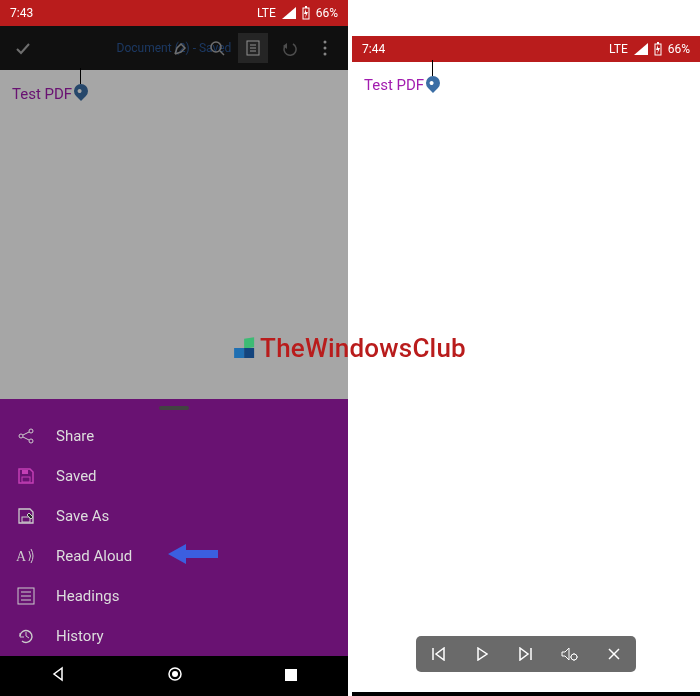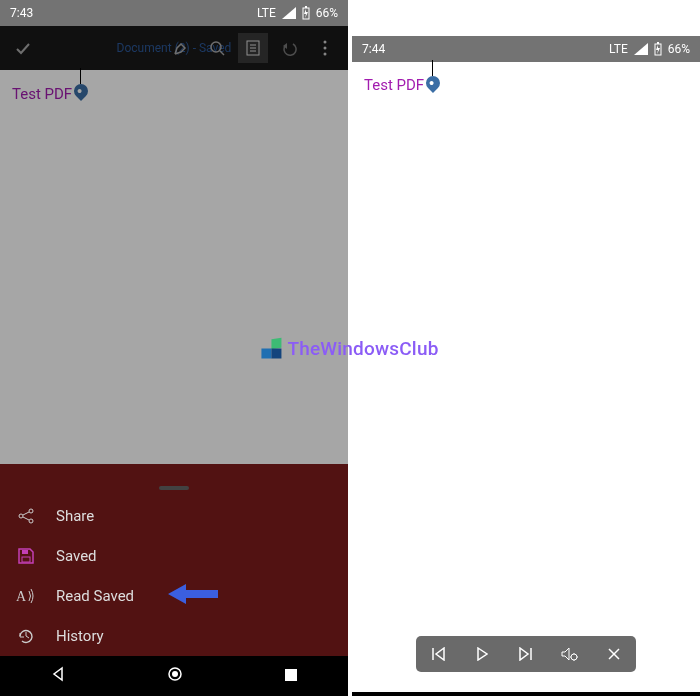--- a/index.html
+++ b/index.html
@@ -18,21 +18,21 @@
     height: 696px;
     display: flex;
     flex-direction: column;
   }
   .left-phone { left: 0; }
   .right-phone { right: 0; margin-top: 36px; }
 
   
   .status-bar {
     height: 26px;
-    background: #737373;
+    background: #b91c1c;
     color: #fff;
     font-size: 12px;
     display: flex;
     align-items: center;
     justify-content: space-between;
     padding: 0 10px;
   }
   .status-right { display: flex; align-items: center; gap: 6px; }
   .status-right svg { vertical-align: middle; }
 
@@ -112,23 +112,23 @@
     content:"";
     position:absolute;
     left:4px; top:4px;
     width:4px; height:4px;
     background:#fff;
     border-radius:50%;
   }
 
   
   .sheet {
-    background:#7f1d1d;
+    background:#a21caf;
     color:#fff;
-    padding-top:22px;
+    padding-top:7px;
   }
   .sheet-handle{
     width:30px; height:4px;
     background:#666;
     border-radius:2px;
     margin:0 auto 6px;
   }
   .sheet-item{
     display:flex;
     align-items:center;
@@ -187,22 +187,22 @@
   .play-toolbar .pbtn{ display:flex; align-items:center; justify-content:center; width:30px; height:30px;}
 
   
   .watermark{
     position:absolute;
     left:50%; top:348px;
     transform:translate(-50%,-50%);
     display:flex;
     align-items:center;
     gap:6px;
-    color:#8b5cf6;
-    font-size:19px;
+    color:#b91c1c;
+    font-size:26px;
     font-weight:500;
     z-index:50;
     pointer-events:none;
     letter-spacing:0.2px;
   }
   .wm-logo{
     width:20px; height:20px;
     position:relative;
   }
   .wm-logo .sq1{position:absolute;left:0;top:10px;width:10px;height:10px;background:#1f6fb2;}
@@ -298,37 +298,58 @@
         <span class="mi">
           <svg width="18" height="18">
               <path d="M2 2 h11 l3 3 v11 h-14 z" fill="none" stroke="#c33fb5" stroke-width="1.5"></path>
               <rect x="5" y="10" width="8" height="5" fill="none" stroke="#c33fb5"></rect>
               <rect x="5" y="3" width="6" height="4" fill="#c33fb5"></rect>
             </svg>
         </span>
         <span>Saved</span>
       </div>
 
+      <div class="sheet-item">
+        <span class="mi">
+          <svg width="18" height="18">
+              <path d="M2 2 h11 l3 3 v11 h-14 z" fill="none" stroke="#ccc" stroke-width="1.3"></path>
+              <rect x="5" y="10" width="8" height="5" fill="none" stroke="#ccc"></rect>
+              <path d="M12 6 l4 4 l-2 2 l-4 -4 z" fill="#222" stroke="#ccc"></path>
+            </svg>
+        </span>
+        <span>Save As</span>
+      </div>
 
       <div class="sheet-item">
         <span class="mi">
           <svg width="20" height="18">
               <text x="0" y="14" font-size="14" fill="#ccc" font-family="serif">A</text>
               <path d="M13 4 Q16 9 13 14" fill="none" stroke="#ccc"></path>
               <path d="M15 2 Q19 9 15 16" fill="none" stroke="#ccc"></path>
             </svg>
         </span>
-        <span>Read Saved</span>
+        <span>Read Aloud</span>
         <span class="arrow-pointer">
           <svg width="50" height="24">
               <polygon points="0,12 18,2 18,8 50,8 50,16 18,16 18,22" fill="#3b5fe0"></polygon>
             </svg>
         </span>
       </div>
 
+      <div class="sheet-item">
+        <span class="mi">
+          <svg width="18" height="18">
+              <rect x="1" y="1" width="16" height="16" fill="none" stroke="#ccc"></rect>
+              <line x1="4" y1="5" x2="14" y2="5" stroke="#ccc"></line>
+              <line x1="4" y1="9" x2="14" y2="9" stroke="#ccc"></line>
+              <line x1="4" y1="13" x2="14" y2="13" stroke="#ccc"></line>
+            </svg>
+        </span>
+        <span>Headings</span>
+      </div>
 
       <div class="sheet-item">
         <span class="mi">
           <svg width="18" height="18">
               <path d="M3 9 a6 6 0 1 1 2 5" fill="none" stroke="#ccc" stroke-width="1.4"></path>
               <polyline points="3,6 3,10 7,10" fill="none" stroke="#ccc"></polyline>
               <polyline points="9,5 9,9 12,11" fill="none" stroke="#ccc"></polyline>
             </svg>
         </span>
         <span>History</span>

